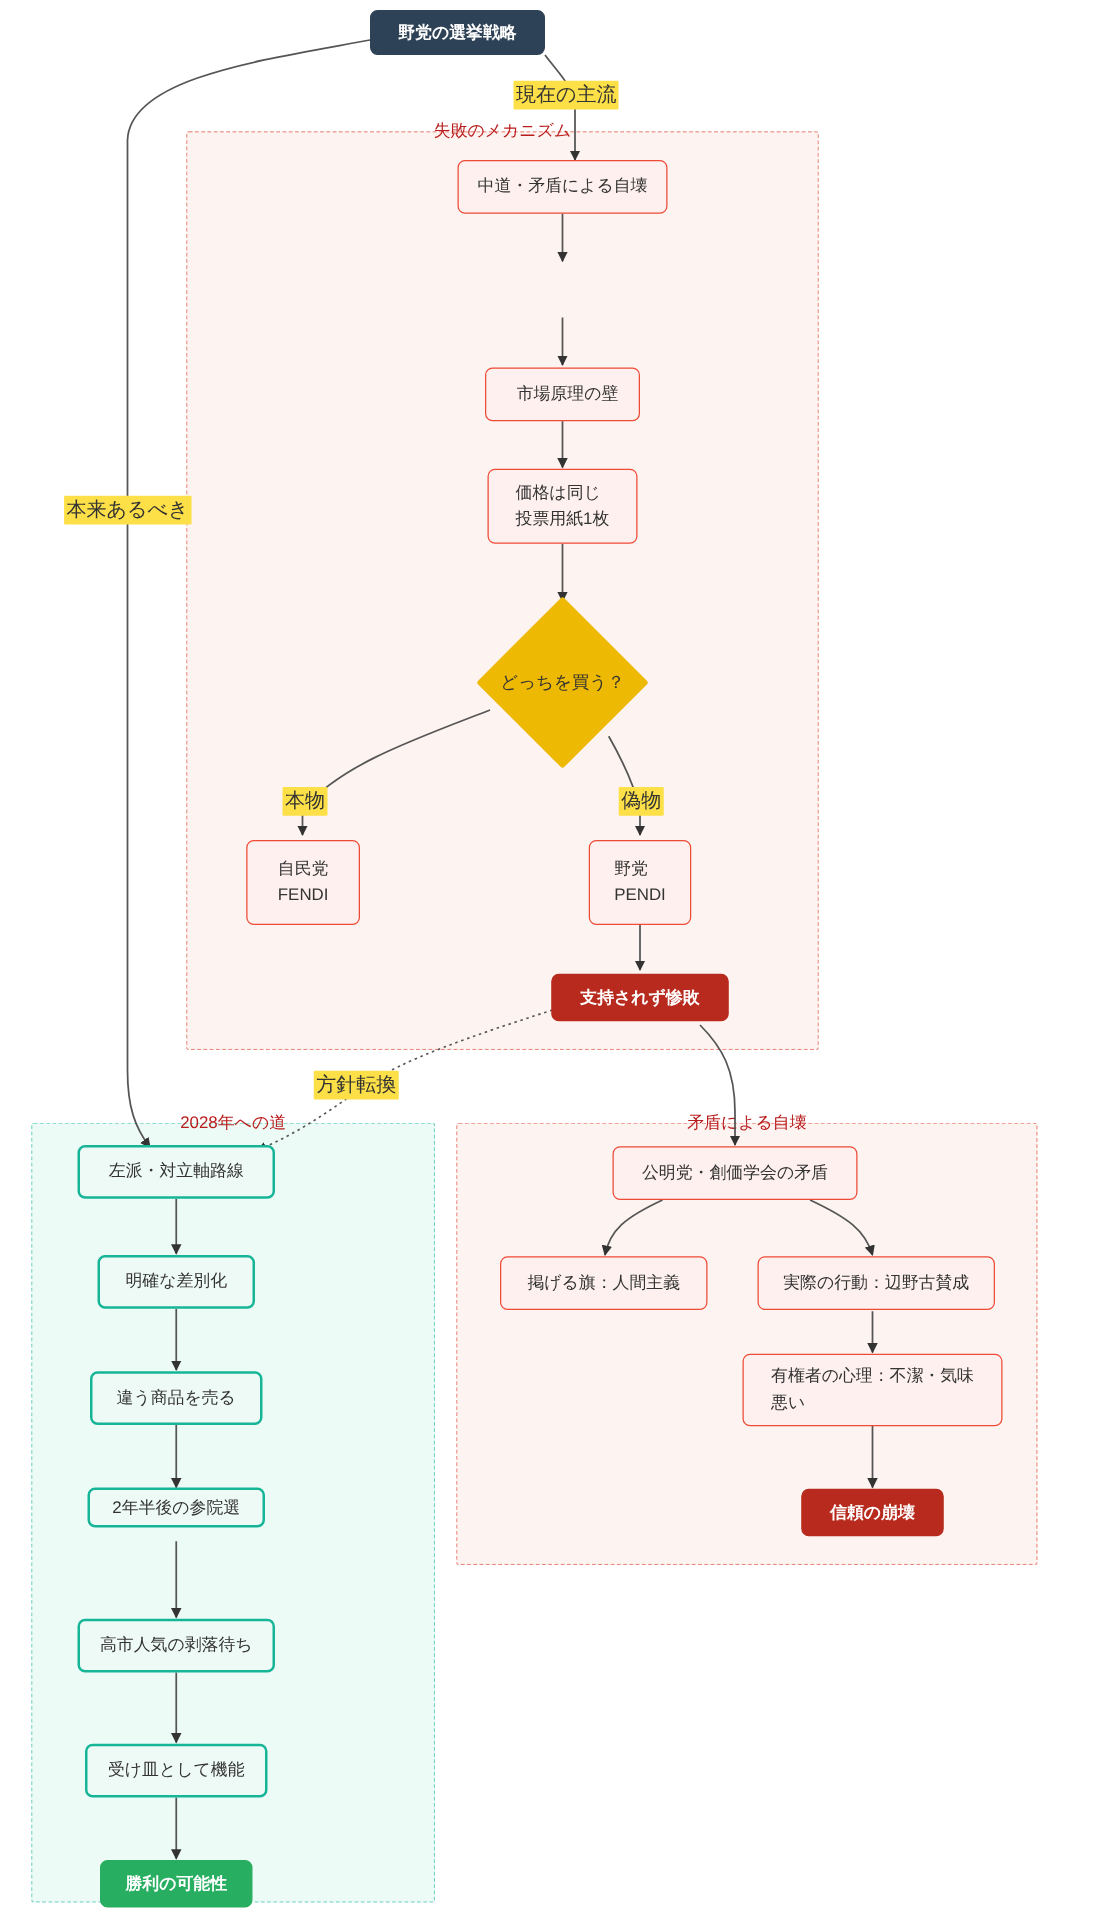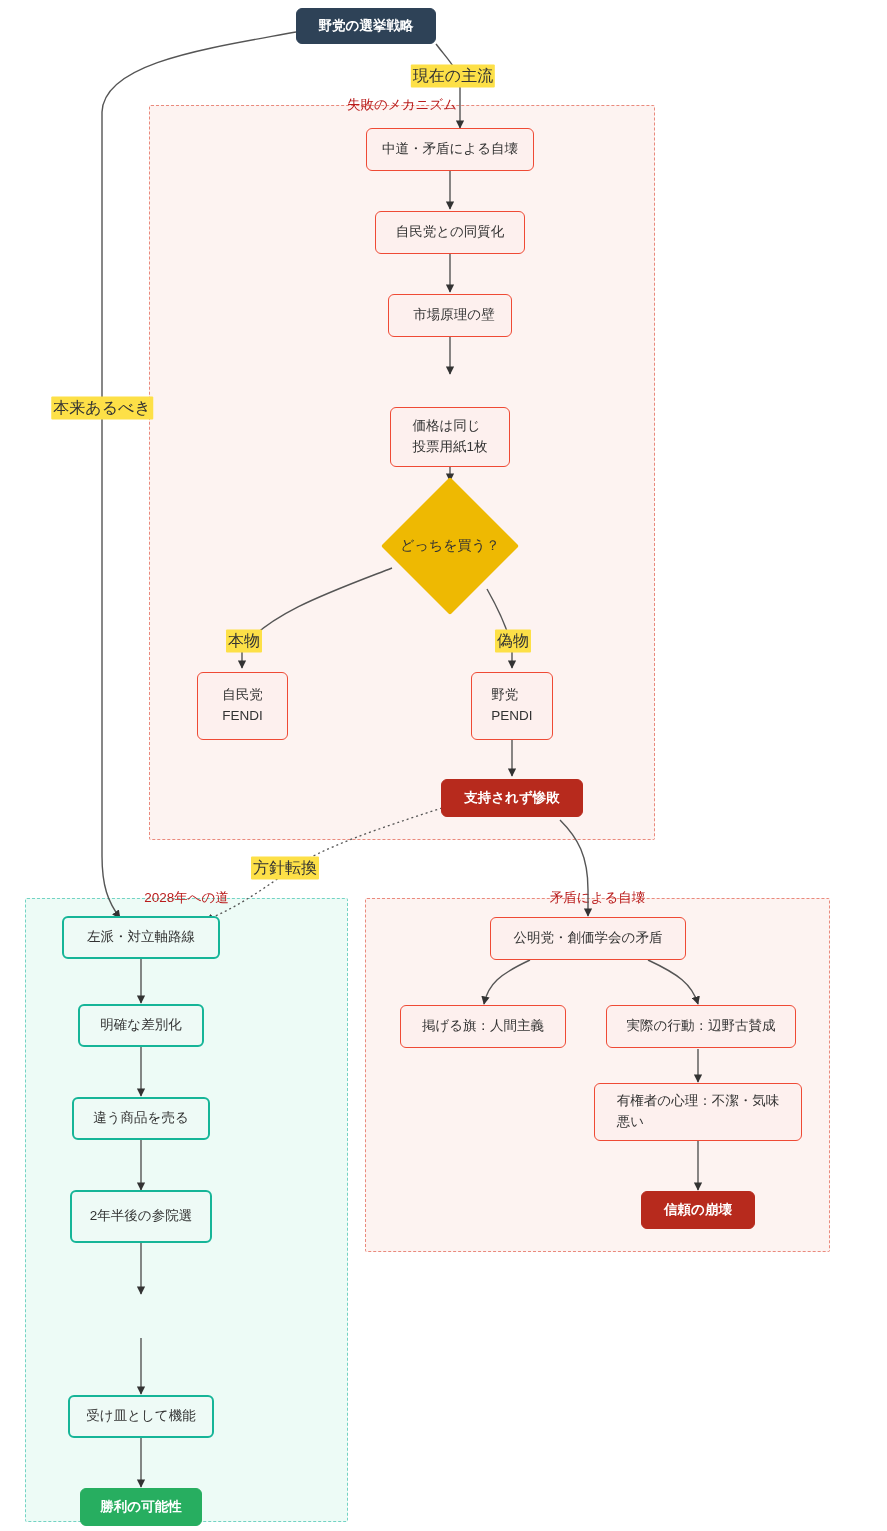--- a/index.html
+++ b/index.html
@@ -204,25 +204,24 @@
   <div class="edge-label" style="left:453px; top:76px;">現在の主流</div>
   <div class="edge-label" style="left:102px; top:408px;">本来あるべき</div>
   <div class="edge-label" style="left:244px; top:641px;">本物</div>
   <div class="edge-label" style="left:513px; top:641px;">偽物</div>
   <div class="edge-label" style="left:285px; top:868px;">方針転換</div>
 
   <div class="node dark" style="left:296px; top:8px; width:140px; height:36px;">野党の選挙戦略</div>
 
   <div class="node proc-red" style="left:366px; top:128px; width:168px; height:43px;">中道・矛盾による自壊</div>
 
-  <div class="node proc-red" style="left:375px; top:211px; width:150px; height:43px;">自民党との同質化</div>
 
   <div class="node proc-red" style="left:388px; top:294px; width:124px; height:43px;padding-left:16px;">市場原理の壁</div>
 
-  <div class="node proc-red" style="left:390px; top:375px; width:120px; height:60px;margin-top:32px;">価格は同じ
+  <div class="node proc-red" style="left:390px; top:375px; width:120px; height:60px;">価格は同じ
 投票用紙1枚</div>
 
   <div class="diamond-wrap" style="left:381px; top:477px; width:138px; height:138px;">
     <div class="diamond-shape"></div>
     <div class="diamond-text">どっちを買う？</div>
   </div>
 
   <div class="node proc-red" style="left:197px; top:672px; width:91px; height:68px;">自民党
 FENDI</div>
 
@@ -230,22 +229,23 @@
 PENDI</div>
 
   <div class="node danger" style="left:441px; top:779px; width:142px; height:38px;">支持されず惨敗</div>
 
   <div class="node proc-green" style="left:62px; top:916px; width:158px; height:43px;">左派・対立軸路線</div>
 
   <div class="node proc-green" style="left:78px; top:1004px; width:126px; height:43px;">明確な差別化</div>
 
   <div class="node proc-green" style="left:72px; top:1097px; width:138px; height:43px;">違う商品を売る</div>
 
-  <div class="node proc-green" style="left:70px; top:1190px; width:142px; height:53px;">2年半後の参院選</div>
-
+  <div class="node proc-green" style="left:70px; top:1190px; width:142px; height:32px;">2年半後の参院選</div>
+
+  <div class="node proc-green" style="left:62px; top:1295px; width:158px; height:43px;">高市人気の剥落待ち</div>
 
   <div class="node proc-green" style="left:68px; top:1395px; width:146px; height:43px;">受け皿として機能</div>
 
   <div class="node success" style="left:80px; top:1488px; width:122px; height:38px;">勝利の可能性</div>
 
   <div class="node proc-red" style="left:490px; top:917px; width:196px; height:43px;">公明党・創価学会の矛盾</div>
 
   <div class="node proc-red" style="left:400px; top:1005px; width:166px; height:43px;">掲げる旗：人間主義</div>
 
   <div class="node proc-red" style="left:606px; top:1005px; width:190px; height:43px;">実際の行動：辺野古賛成</div>

